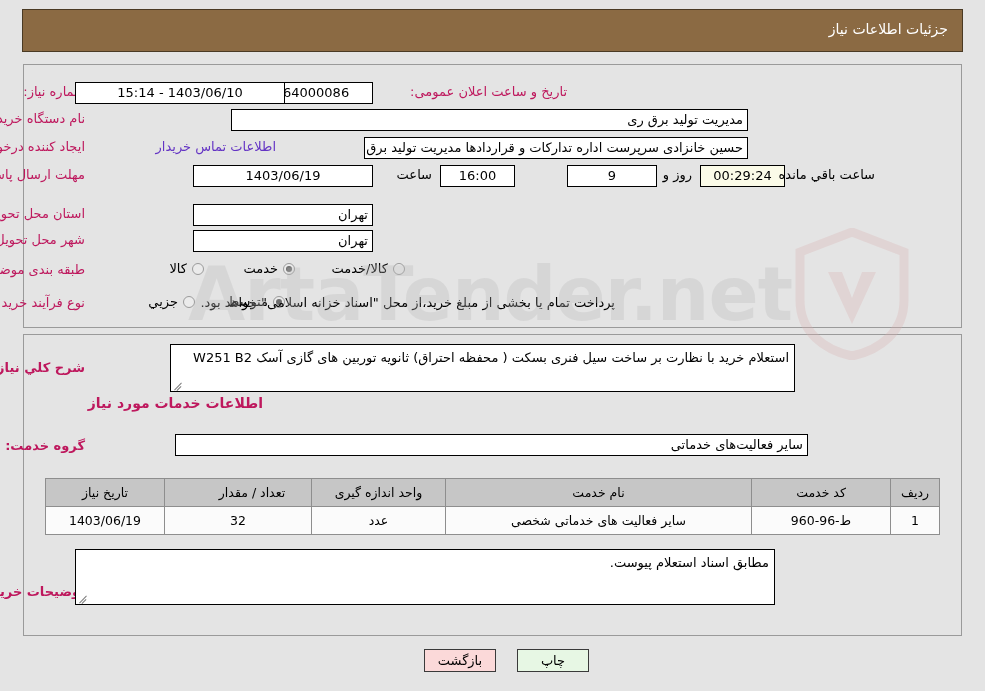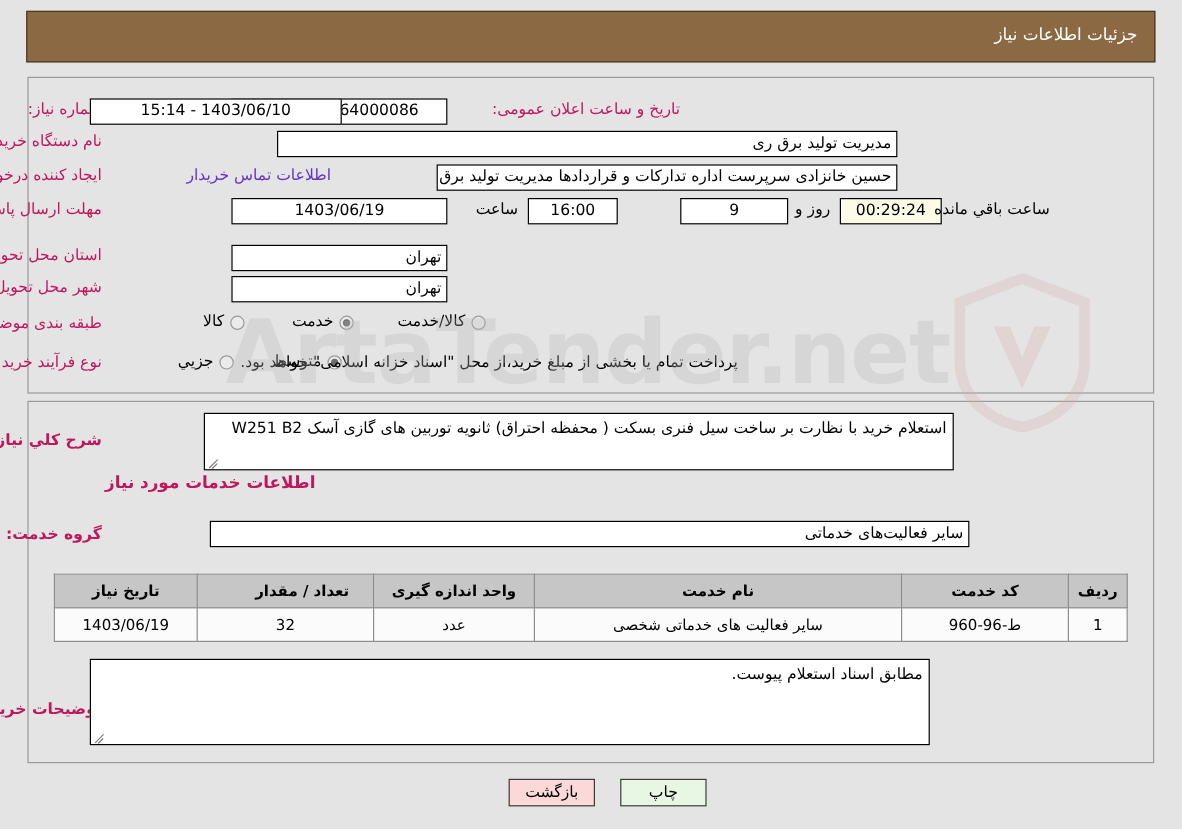--- a/index.html
+++ b/index.html
@@ -199,21 +199,21 @@
     border-collapse: collapse;
     font-size: 12.5px;
     z-index: 3;
     background: #fff;
     table-layout: fixed;
   }
   #items-table th {
     background: #c6c6c6;
     border: 1px solid #8e8e8e;
     height: 27px;
-    font-weight: bold;
+    font-weight: normal;
     font-size: 12.5px;
     color: #000;
     padding: 0 4px;
   }
   #items-table td {
     background: #fbfbfb;
     border: 1px solid #8e8e8e;
     height: 27px;
     text-align: center;
     padding: 0 4px;
@@ -328,21 +328,21 @@
       <td>ط-96-960</td>
       <td>سایر فعالیت های خدماتی شخصی</td>
       <td>عدد</td>
       <td>32</td>
       <td>1403/06/19</td>
     </tr>
   </tbody>
 </table>
 
 <div class="lbl lbl-b" style="right:900px; top:584px;">توضیحات خریدار:</div>
-<div class="ta" style="right:210px; top:549px; left:75px; height:72px;">
+<div class="ta" style="right:210px; top:549px; left:75px; height:56px;">
   <div>مطابق اسناد استعلام پیوست.</div>
   <span class="grip"></span>
 </div>
 
 <div class="btn" id="btn-print" style="left:517px; top:649px; width:72px;">چاپ</div>
 <div class="btn" id="btn-back" style="left:424px; top:649px; width:72px;">بازگشت</div>
 
 <div id="watermark">
   <div class="wm-inner">
     <div class="wm-shield">

